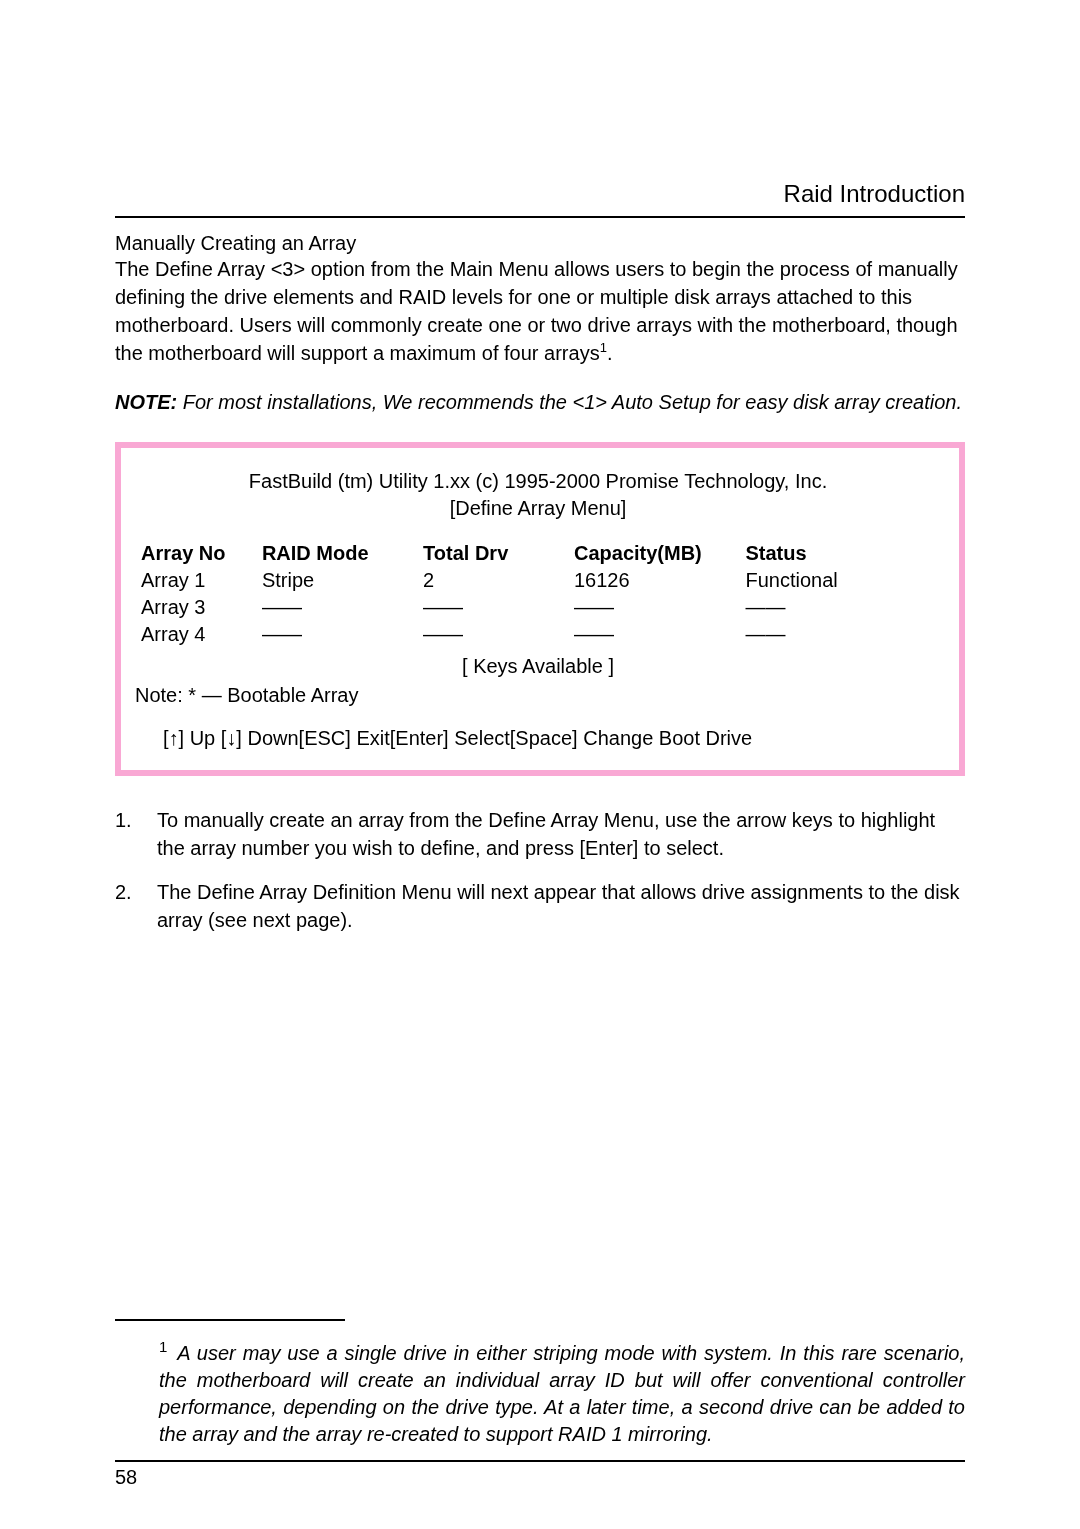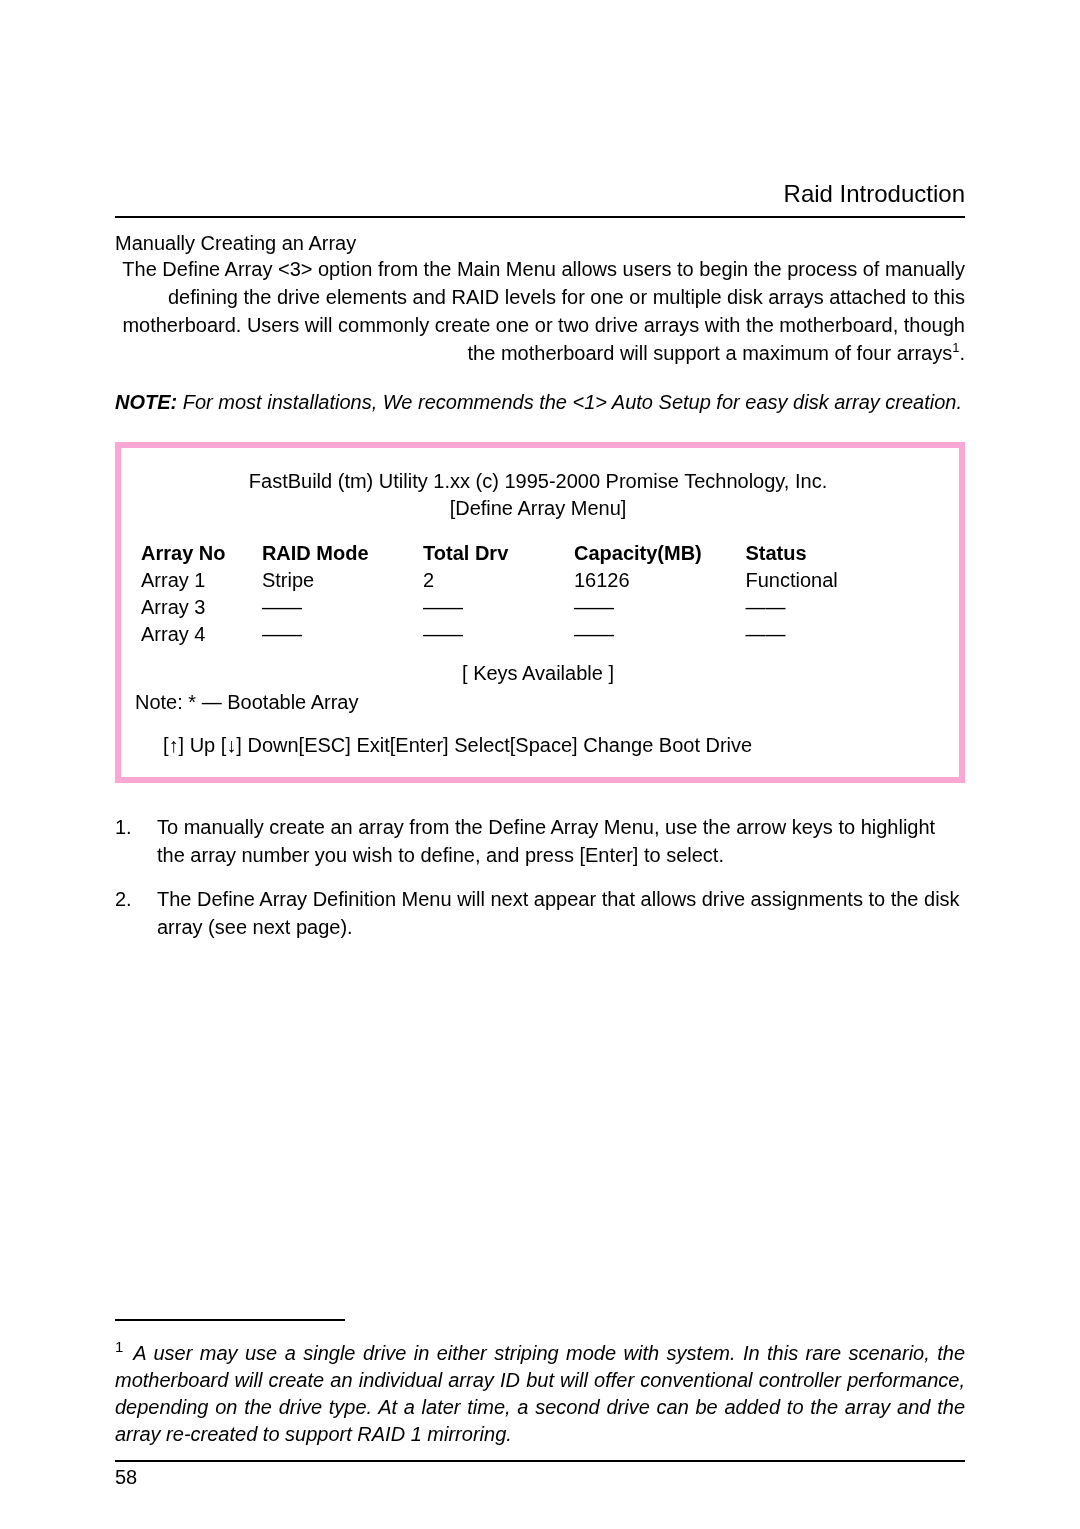--- a/index.html
+++ b/index.html
@@ -28,21 +28,20 @@
       border-top: 2px solid #000;
       margin-bottom: 14px;
     }
     .section-title {
       font-size: 20px;
     }
     .body-para {
       font-size: 20px;
       line-height: 1.4;
       margin-bottom: 24px;
-      text-align: right;
     }
     .note-line {
       font-size: 20px;
       font-style: italic;
       margin-bottom: 28px;
     }
     .note-label {
       font-weight: bold;
       font-style: italic;
     }
@@ -70,21 +69,21 @@
       font-weight: bold;
     }
     .col-arrayno { width: 15%; padding-left: 14px; }
     .col-raidmode { width: 20%; }
     .col-totaldrv { width: 15%; }
     .col-capacity { width: 25%; }
     .col-status { width: 25%; text-align: right; padding-right: 26px; }
     .menu-table .col-capacity { padding-left: 36px; }
     .keys-label {
       text-align: center;
-      margin-top: 12px;
+      margin-top: 5px;
     }
     .note-boot {
       margin-top: 2px;
       margin-bottom: 16px;
     }
     .keys-row {
       padding-left: 28px;
       display: flex;
     }
     .ol-list {
@@ -111,20 +110,21 @@
     .footnote-sep {
       border-top: 2px solid #000;
       width: 230px;
       margin-bottom: 16px;
     }
     .footnote-body {
       font-size: 20px;
       font-style: italic;
       line-height: 1.35;
       text-align: justify;
+      margin-left: 44px;
     }
     .footnote-num {
       font-size: 15px;
       vertical-align: super;
       font-style: normal;
       margin-right: 10px;
     }
     .footer-rule {
       border-top: 2px solid #000;
       margin-top: 12px;

